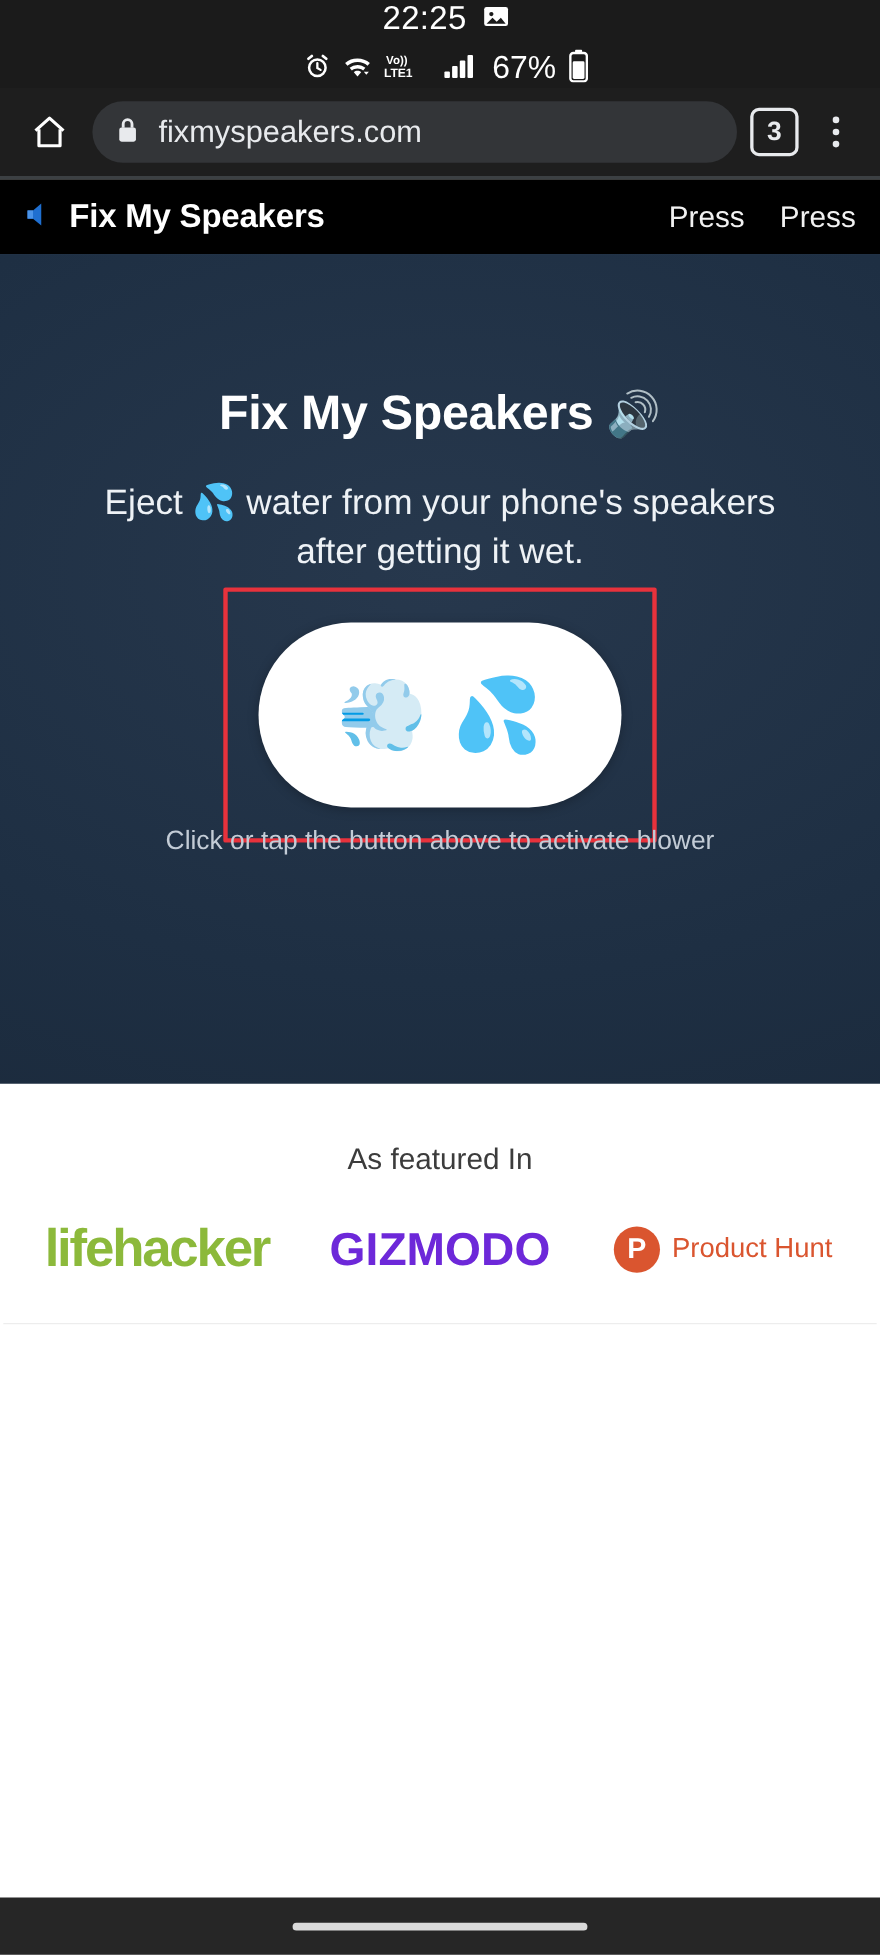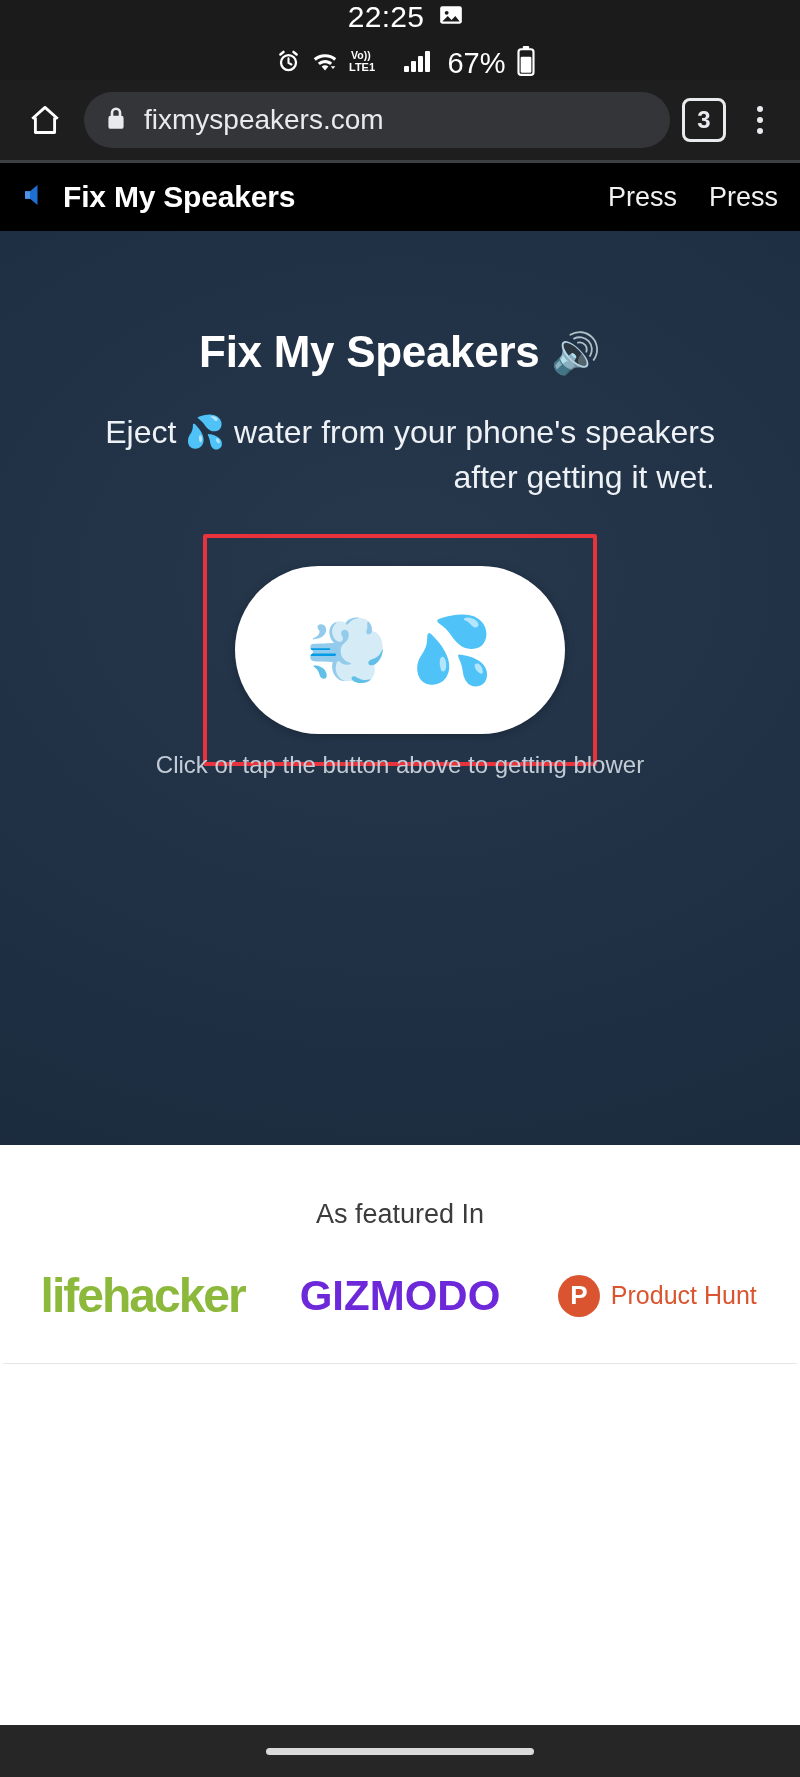--- a/index.html
+++ b/index.html
@@ -53,29 +53,29 @@
   }
   .brand { display:flex; align-items:center; gap:13px; }
   .brand-name { color:#fff; font-size:30px; font-weight:bold; letter-spacing:-.2px; }
   .nav { display:flex; align-items:center; gap:32px; }
   .nav a { color:#f1f1f1; font-size:27px; text-decoration:none; }
 
   
   .hero {
     background:#223449;
     background-image:radial-gradient(ellipse 120% 80% at 50% 38%, #27384d 0%, #1e2f43 62%, #1b2a3c 100%);
-    padding:52px 24px 0; height:914px; position:relative;
+    padding:76px 24px 0; height:754px; position:relative;
   }
   .hero h1 {
     color:#fff; font-size:44px; font-weight:bold; text-align:center;
     letter-spacing:-.3px; margin-top:44px;
   }
   .hero h1 .emo { font-size:40px; }
   .hero p.sub {
-    color:#eef2f6; font-size:32px; text-align:right; line-height:1.42;
+    color:#eef2f6; font-size:32px; text-align:center; line-height:1.42;
     margin:33px auto 0; max-width:630px; font-weight:400;
   }
 
   
   .btn-wrap { position:absolute; left:50%; transform:translateX(-50%); top:303px; }
   .redbox { border:4px solid #e8323c; padding:28px 28px; border-radius:2px; }
   .blower {
     width:330px; height:168px; background:#fff; border-radius:84px;
     display:flex; align-items:center; justify-content:center; gap:22px;
     box-shadow:0 2px 10px rgba(0,0,0,.25); cursor:pointer;
@@ -226,21 +226,21 @@
 
     <div class="btn-wrap">
       <div class="redbox">
         <div class="blower">
           <span class="emo">💨</span>
           <span class="emo">💦</span>
         </div>
       </div>
     </div>
 
-    <div class="hint">Click or tap the button above to getting blower</div>
+    <div class="hint">Click or tap the button above to activate blower</div>
   </div>
 
   <div class="featured">
     <div class="label">As featured In</div>
     <div class="logos">
       <div class="logo">
         <span class="lh"><span class="a">life</span><span class="b">hacker</span></span>
       </div>
       <div class="logo">
         <span class="gz">GIZMODO</span>

